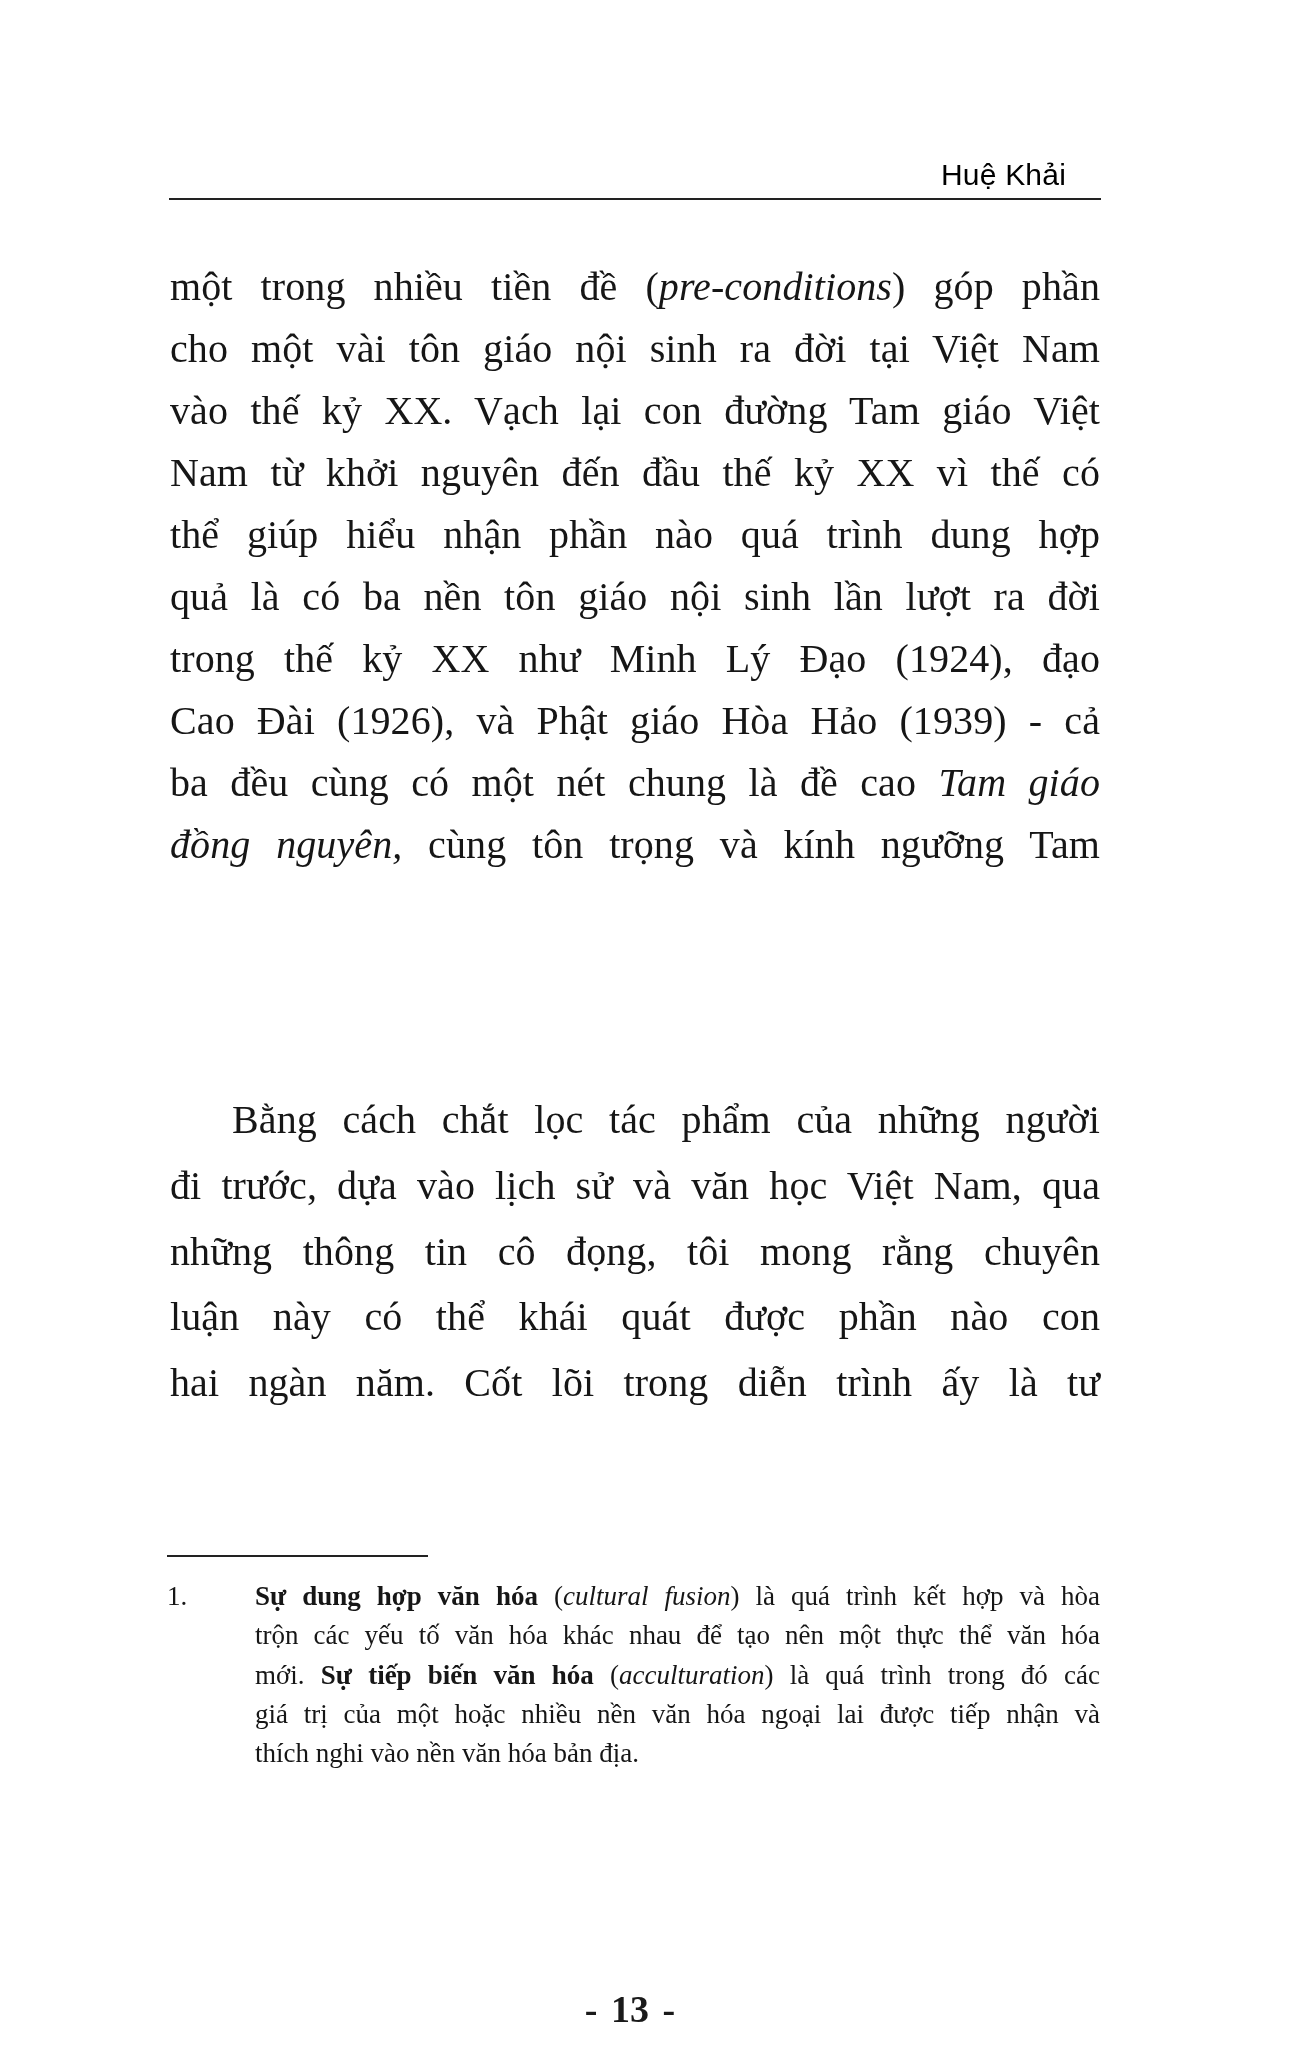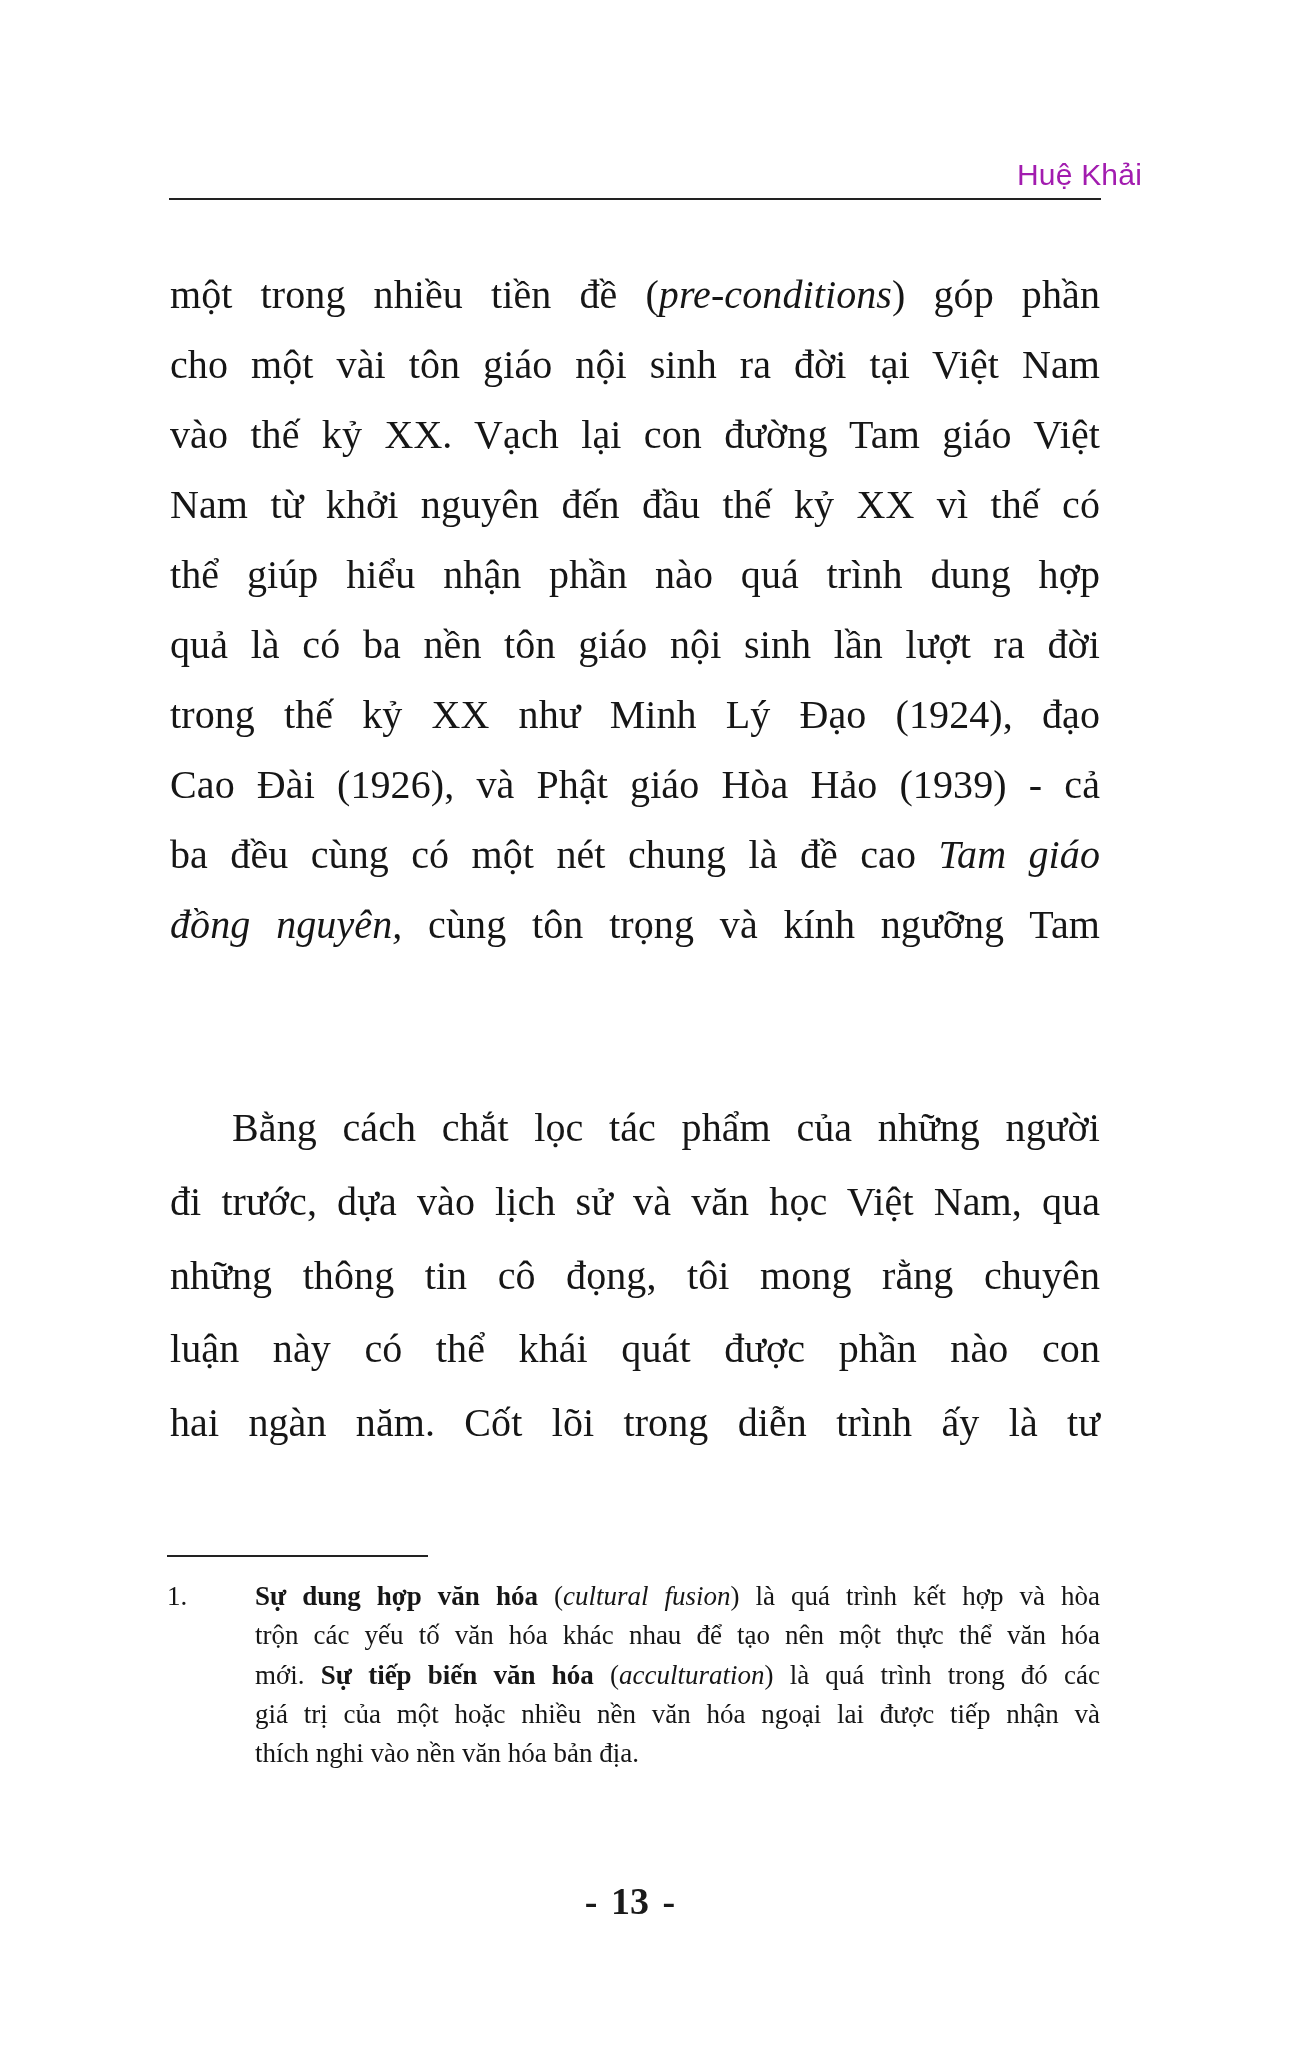--- a/index.html
+++ b/index.html
@@ -3,44 +3,44 @@
 <meta charset="utf-8">
 <style>
   html, body { margin: 0; padding: 0; }
   body {
     width: 1292px; height: 2048px; position: relative; overflow: hidden;
     background: #ffffff; color: #161616;
     font-family: "Liberation Serif", "DejaVu Serif", serif;
   }
   .abs { position: absolute; }
   .running-head {
-    left: 740px; width: 402px; top: 155px; height: 40px; line-height: 40px;
+    left: 664px; width: 402px; top: 155px; height: 40px; line-height: 40px;
     text-align: right; font-family: "Liberation Sans", "DejaVu Sans", sans-serif;
-    font-size: 30px; color: #a21caf; letter-spacing: 0.2px;
+    font-size: 30px; color: #000000; letter-spacing: 0.2px;
   }
   .head-rule { left: 169px; top: 198px; width: 932px; height: 2px; background: #222; }
   .body-block { left: 170px; width: 930px; font-size: 40px; letter-spacing: 0.1px; }
   .p1 { top: 256px; }
   .p1 .ln { height: 62px; line-height: 62px; }
   .p2 { top: 1087px; }
   .p2 .ln { height: 65.8px; line-height: 65.8px; }
   .ln { white-space: nowrap; text-align: justify; text-align-last: justify; overflow: visible; }
   .ln.last { text-align-last: left; }
   .ln.indent { padding-left: 62px; }
-  .p1 .ln, .p2 .ln { display: block; margin-top: 8px; }
+  .p1 .ln, .p2 .ln { display: block; }
   sup.fnref { font-size: 24px; line-height: 0; vertical-align: 14px; margin-right: 2px; }
   .fn-rule { left: 167px; top: 1555px; width: 261px; height: 2px; background: #222; }
   .fn-block { left: 167px; top: 1577px; width: 935px; font-size: 27px; }
   .fn-num { position: absolute; left: 0; top: 0; height: 39.3px; line-height: 39.3px; }
   .fn-text { position: absolute; left: 61px; top: 0; width: 872px; }
   .fn-text .ln { display: block; height: 39.3px; line-height: 39.3px; margin-left: 27px; }
   b { font-weight: bold; }
   i { font-style: italic; }
   .page-num {
-    left: 530px; width: 200px; top: 1876px; height: 50px; line-height: 50px;
+    left: 530px; width: 200px; top: 1984px; height: 50px; line-height: 50px;
     text-align: center; font-size: 38px; font-weight: bold; color: #1a1a1a; word-spacing: 4px;
   }
 </style>
 </head>
 <body>
 
 <div class="abs running-head">Huệ Khải</div>
 <div class="abs head-rule"></div>
 
 <div class="abs body-block p1">

